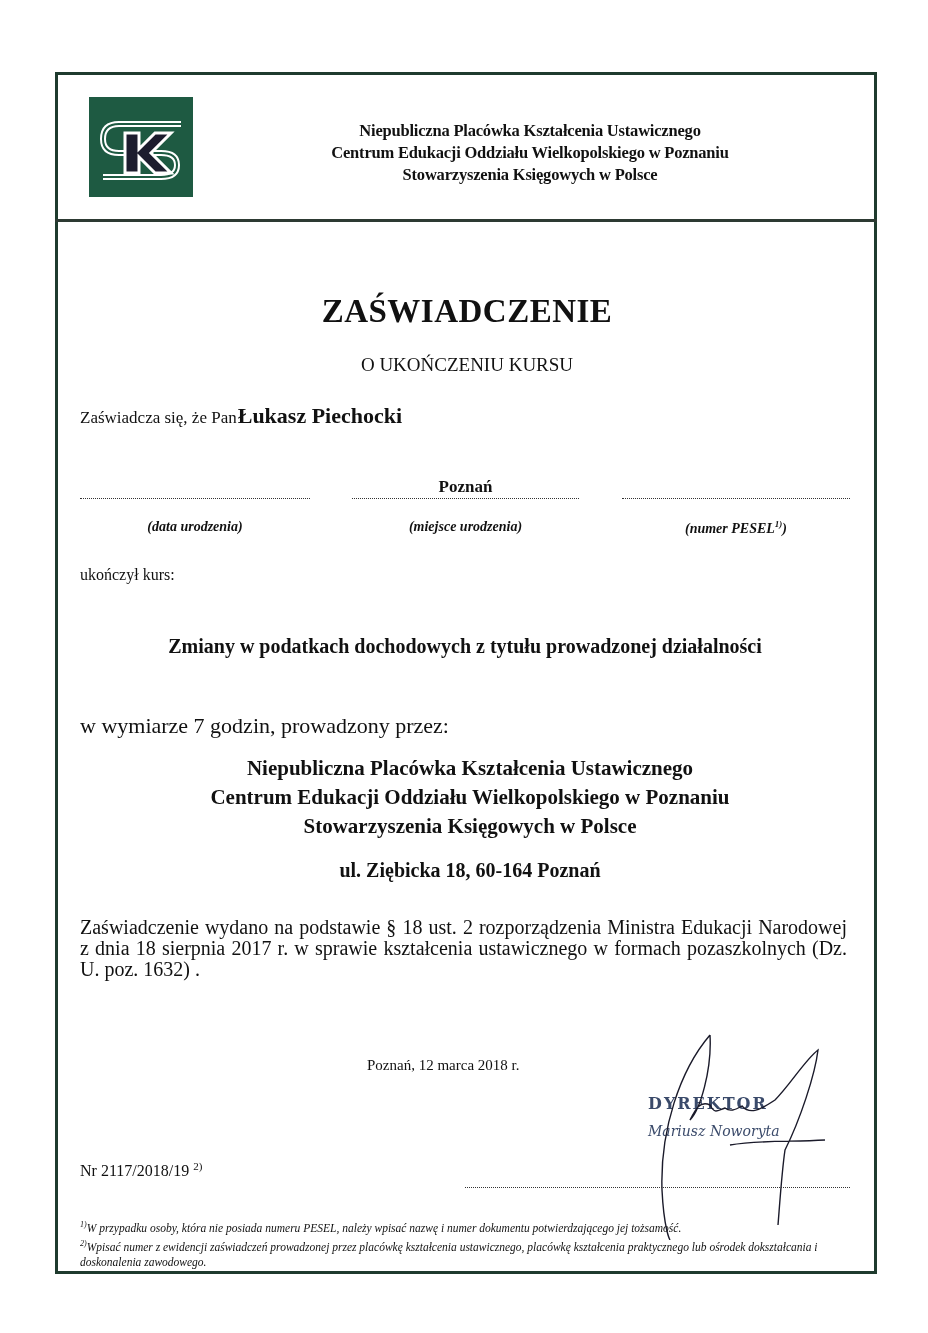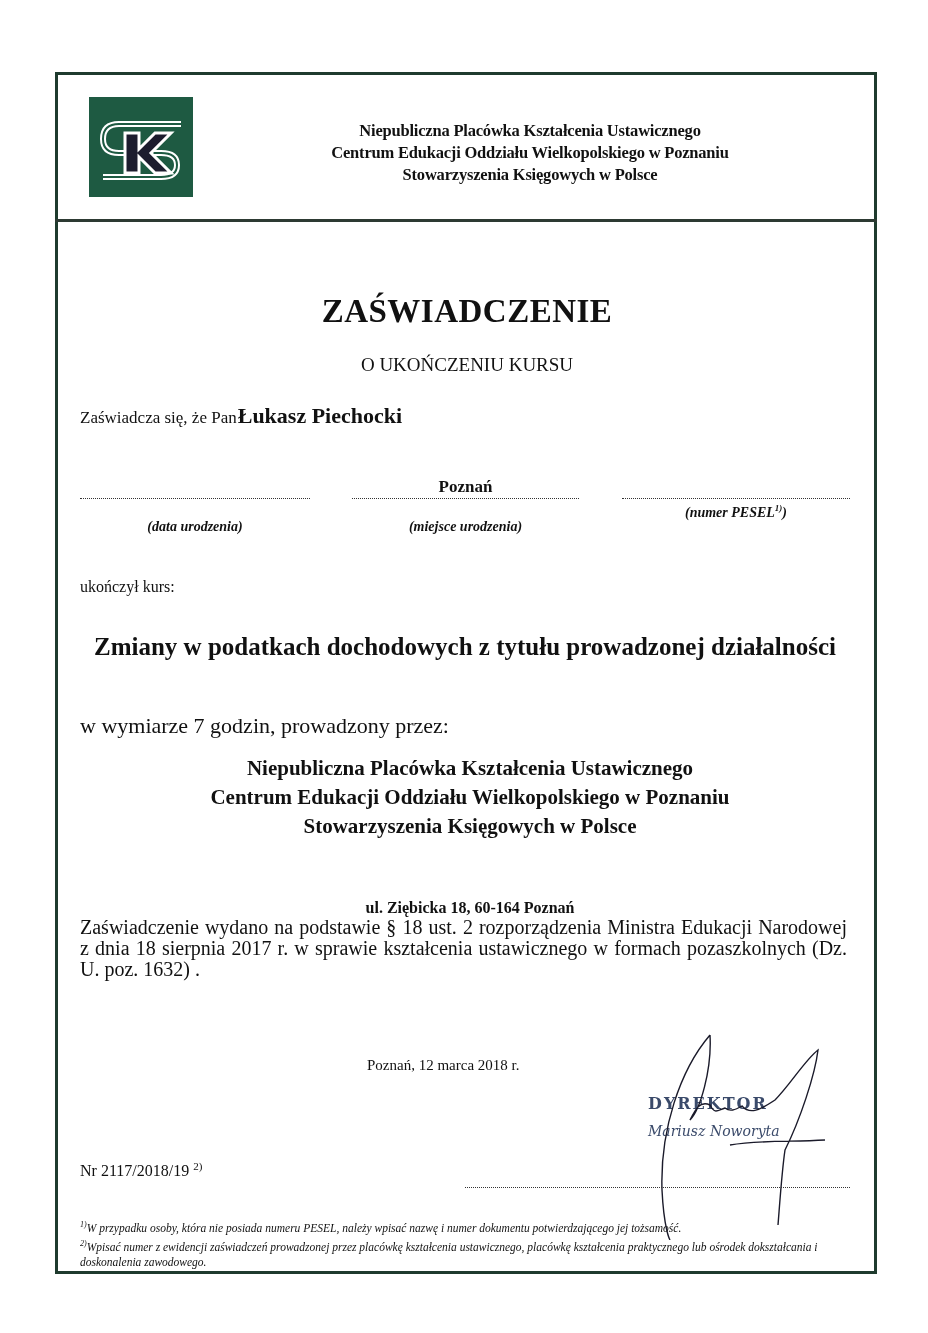--- a/index.html
+++ b/index.html
@@ -45,36 +45,36 @@
     }
     .field .value { height: 20px; font-size: 17px; }
     .field .dots {
       border-top: 1px dotted #333; margin-top: 1px;
     }
     .field .caption {
       font-style: italic; font-size: 14px; margin-top: 20px;
     }
     .field sup { font-size: 9px; }
     .completed {
-      position: absolute; left: 80px; top: 578px; font-size: 16px;
+      position: absolute; left: 80px; top: 566px; font-size: 16px;
     }
     .course {
       position: absolute; left: 60px; top: 632px; width: 810px; text-align: center;
-      font-weight: bold; font-size: 25px; line-height: 29px;
+      font-weight: bold; font-size: 20px; line-height: 29px;
     }
     .hours {
       position: absolute; left: 80px; top: 713px; font-size: 22px;
     }
     .org-main {
       position: absolute; left: 100px; top: 754px; width: 740px; text-align: center;
       font-weight: bold; font-size: 21px; line-height: 29px;
     }
     .address {
       position: absolute; left: 100px; top: 859px; width: 740px; text-align: center;
-      font-weight: bold; font-size: 16px; margin-top: 40px;
+      font-weight: bold; font-size: 20px;
     }
     .legal {
       position: absolute; left: 80px; top: 917px; width: 767px; font-size: 20px;
       line-height: 21px; text-align: justify; text-align-last: left;
     }
     .place-date {
       position: absolute; left: 367px; top: 1057px; font-size: 15px;
     }
     .stamp {
       position: absolute; left: 648px; top: 1094px; width: 140px;
@@ -139,21 +139,21 @@
 
 <div class="field" style="left:352px;width:227px;">
   <div class="value">Poznań</div>
   <div class="dots"></div>
   <div class="caption">(miejsce urodzenia)</div>
 </div>
 
 <div class="field" style="left:622px;width:228px;">
   <div class="value"></div>
   <div class="dots"></div>
-  <div class="caption" style="margin-top:4px;"><span>(numer PESEL</span><sup>1)</sup><span>)</span></div>
+  <div class="caption" style="margin-top:20px;"><span>(numer PESEL</span><sup>1)</sup><span>)</span></div>
 </div>
 
 <div class="completed">ukończył kurs:</div>
 
 <div class="course">
   <div>Zmiany w podatkach dochodowych z tytułu prowadzonej działalności</div>
 </div>
 
 <div class="hours">w wymiarze 7 godzin, prowadzony przez:</div>
 

